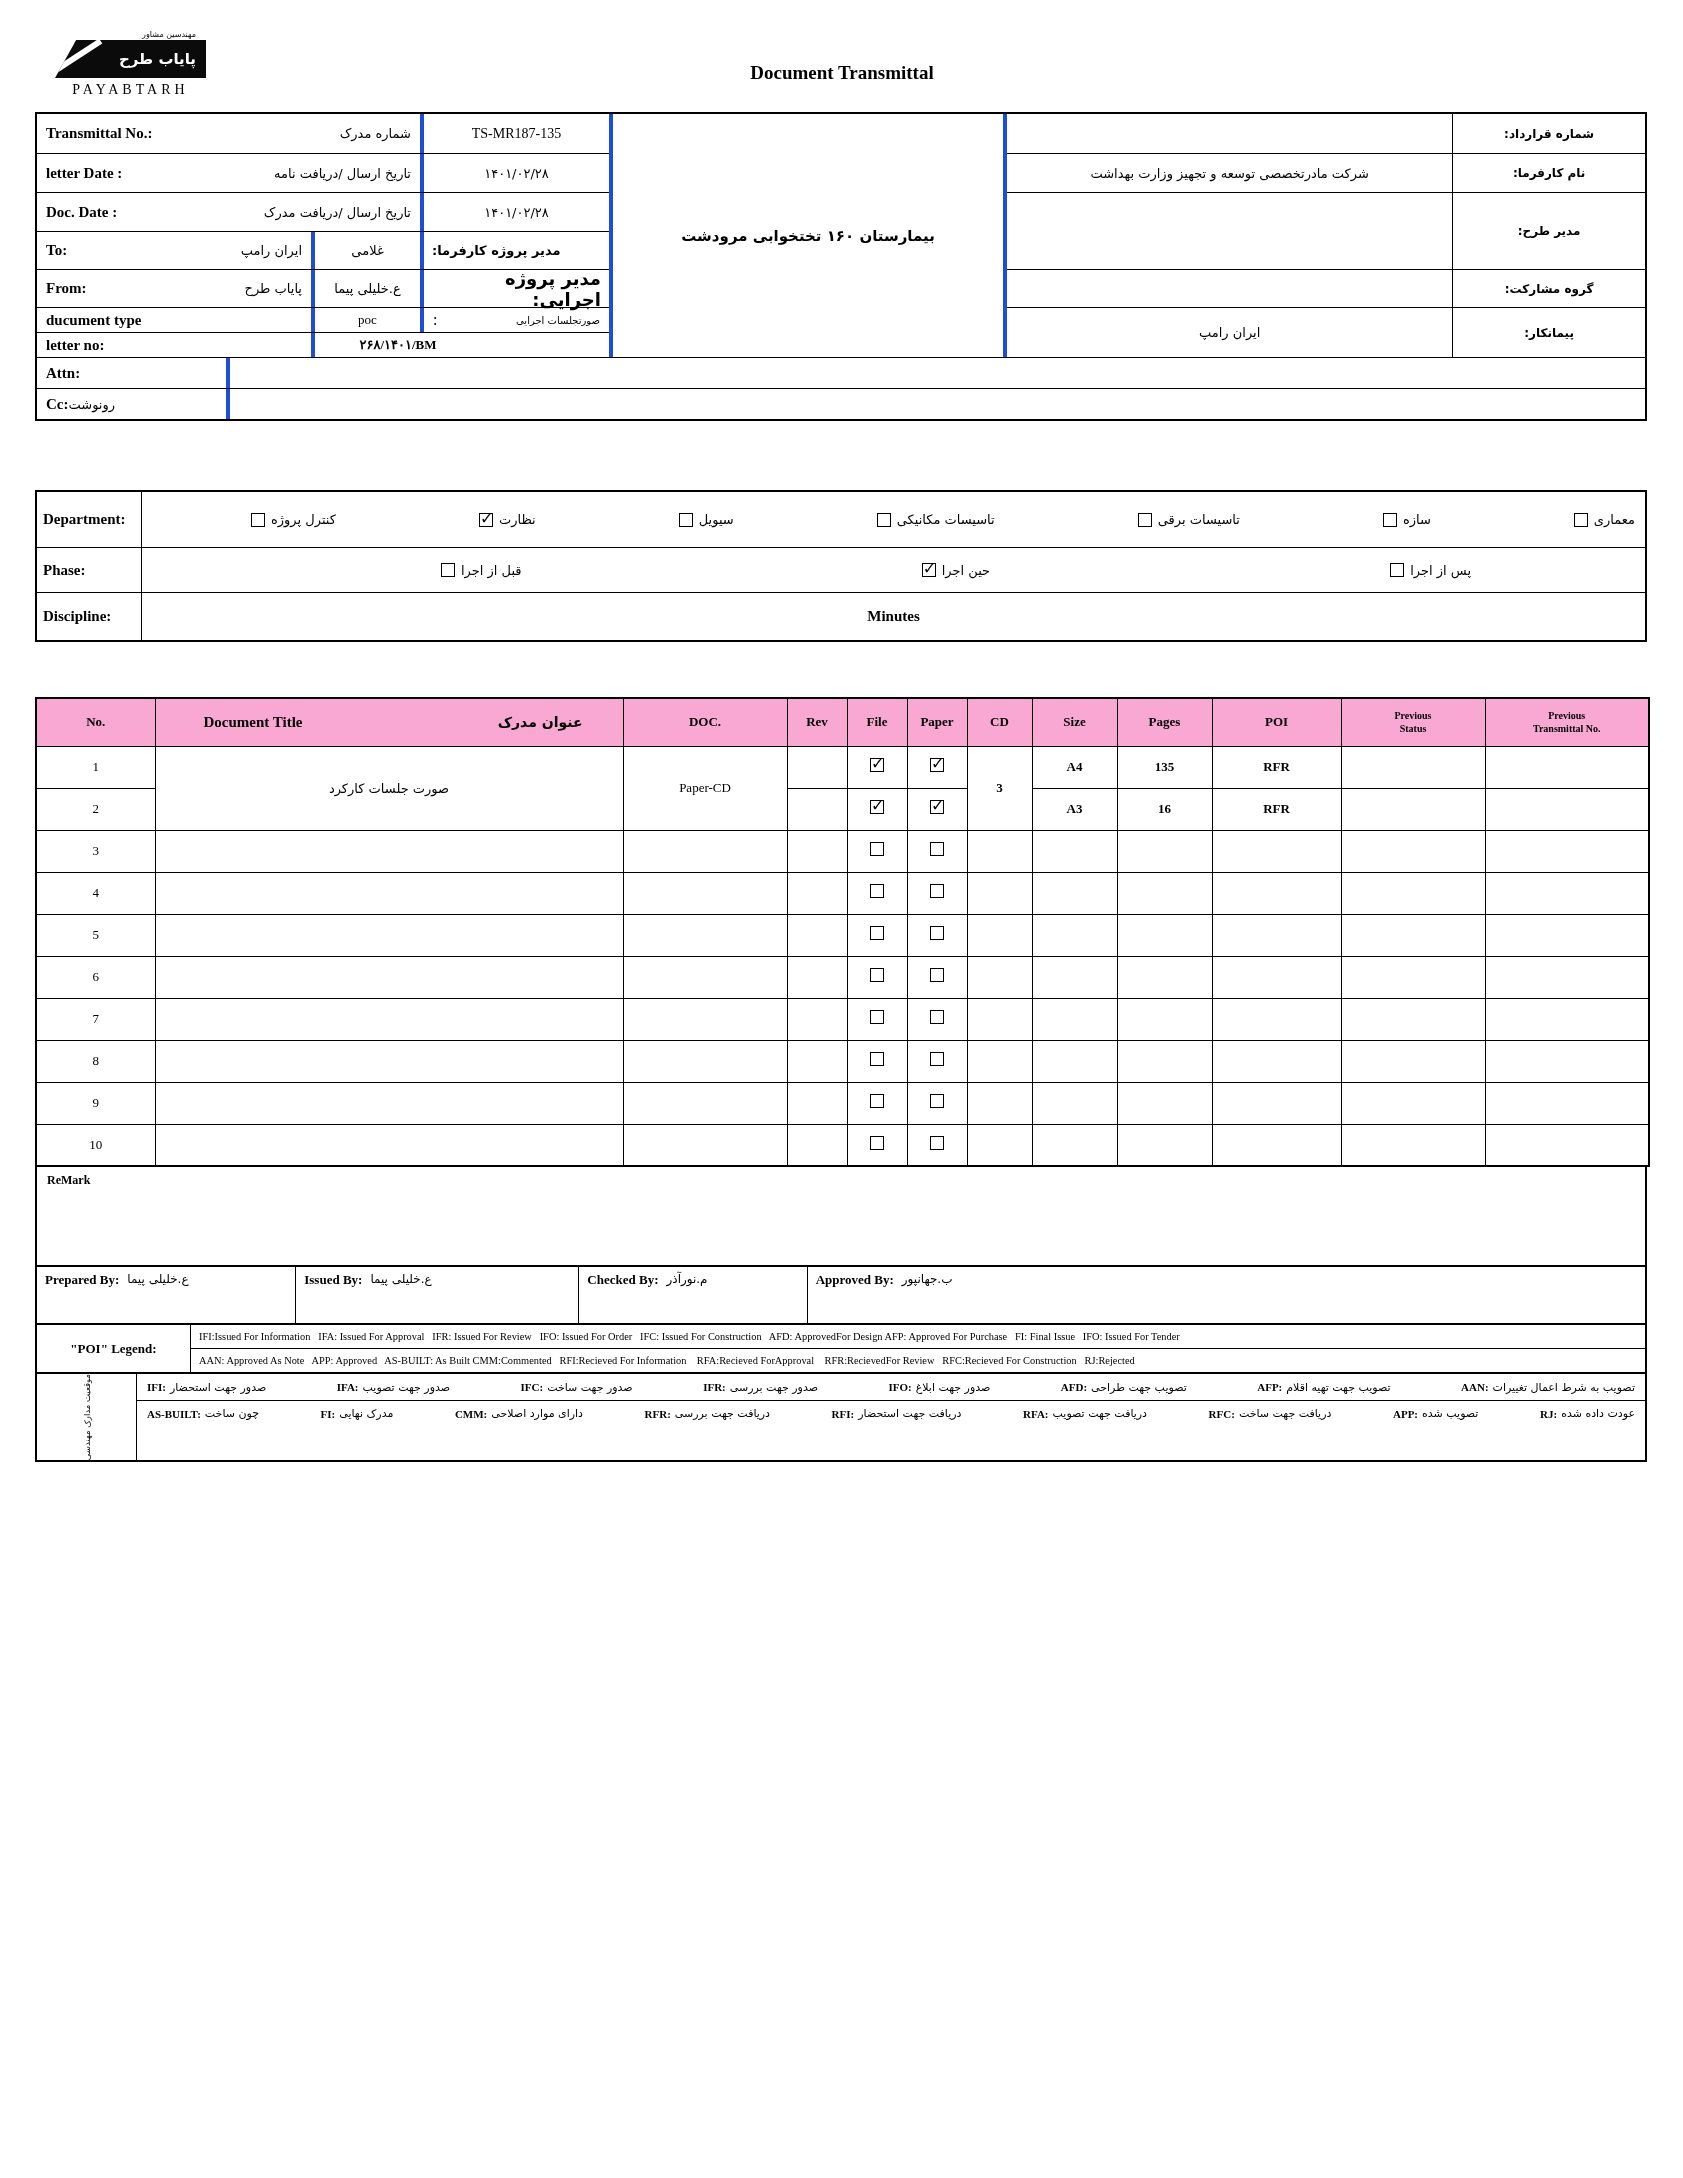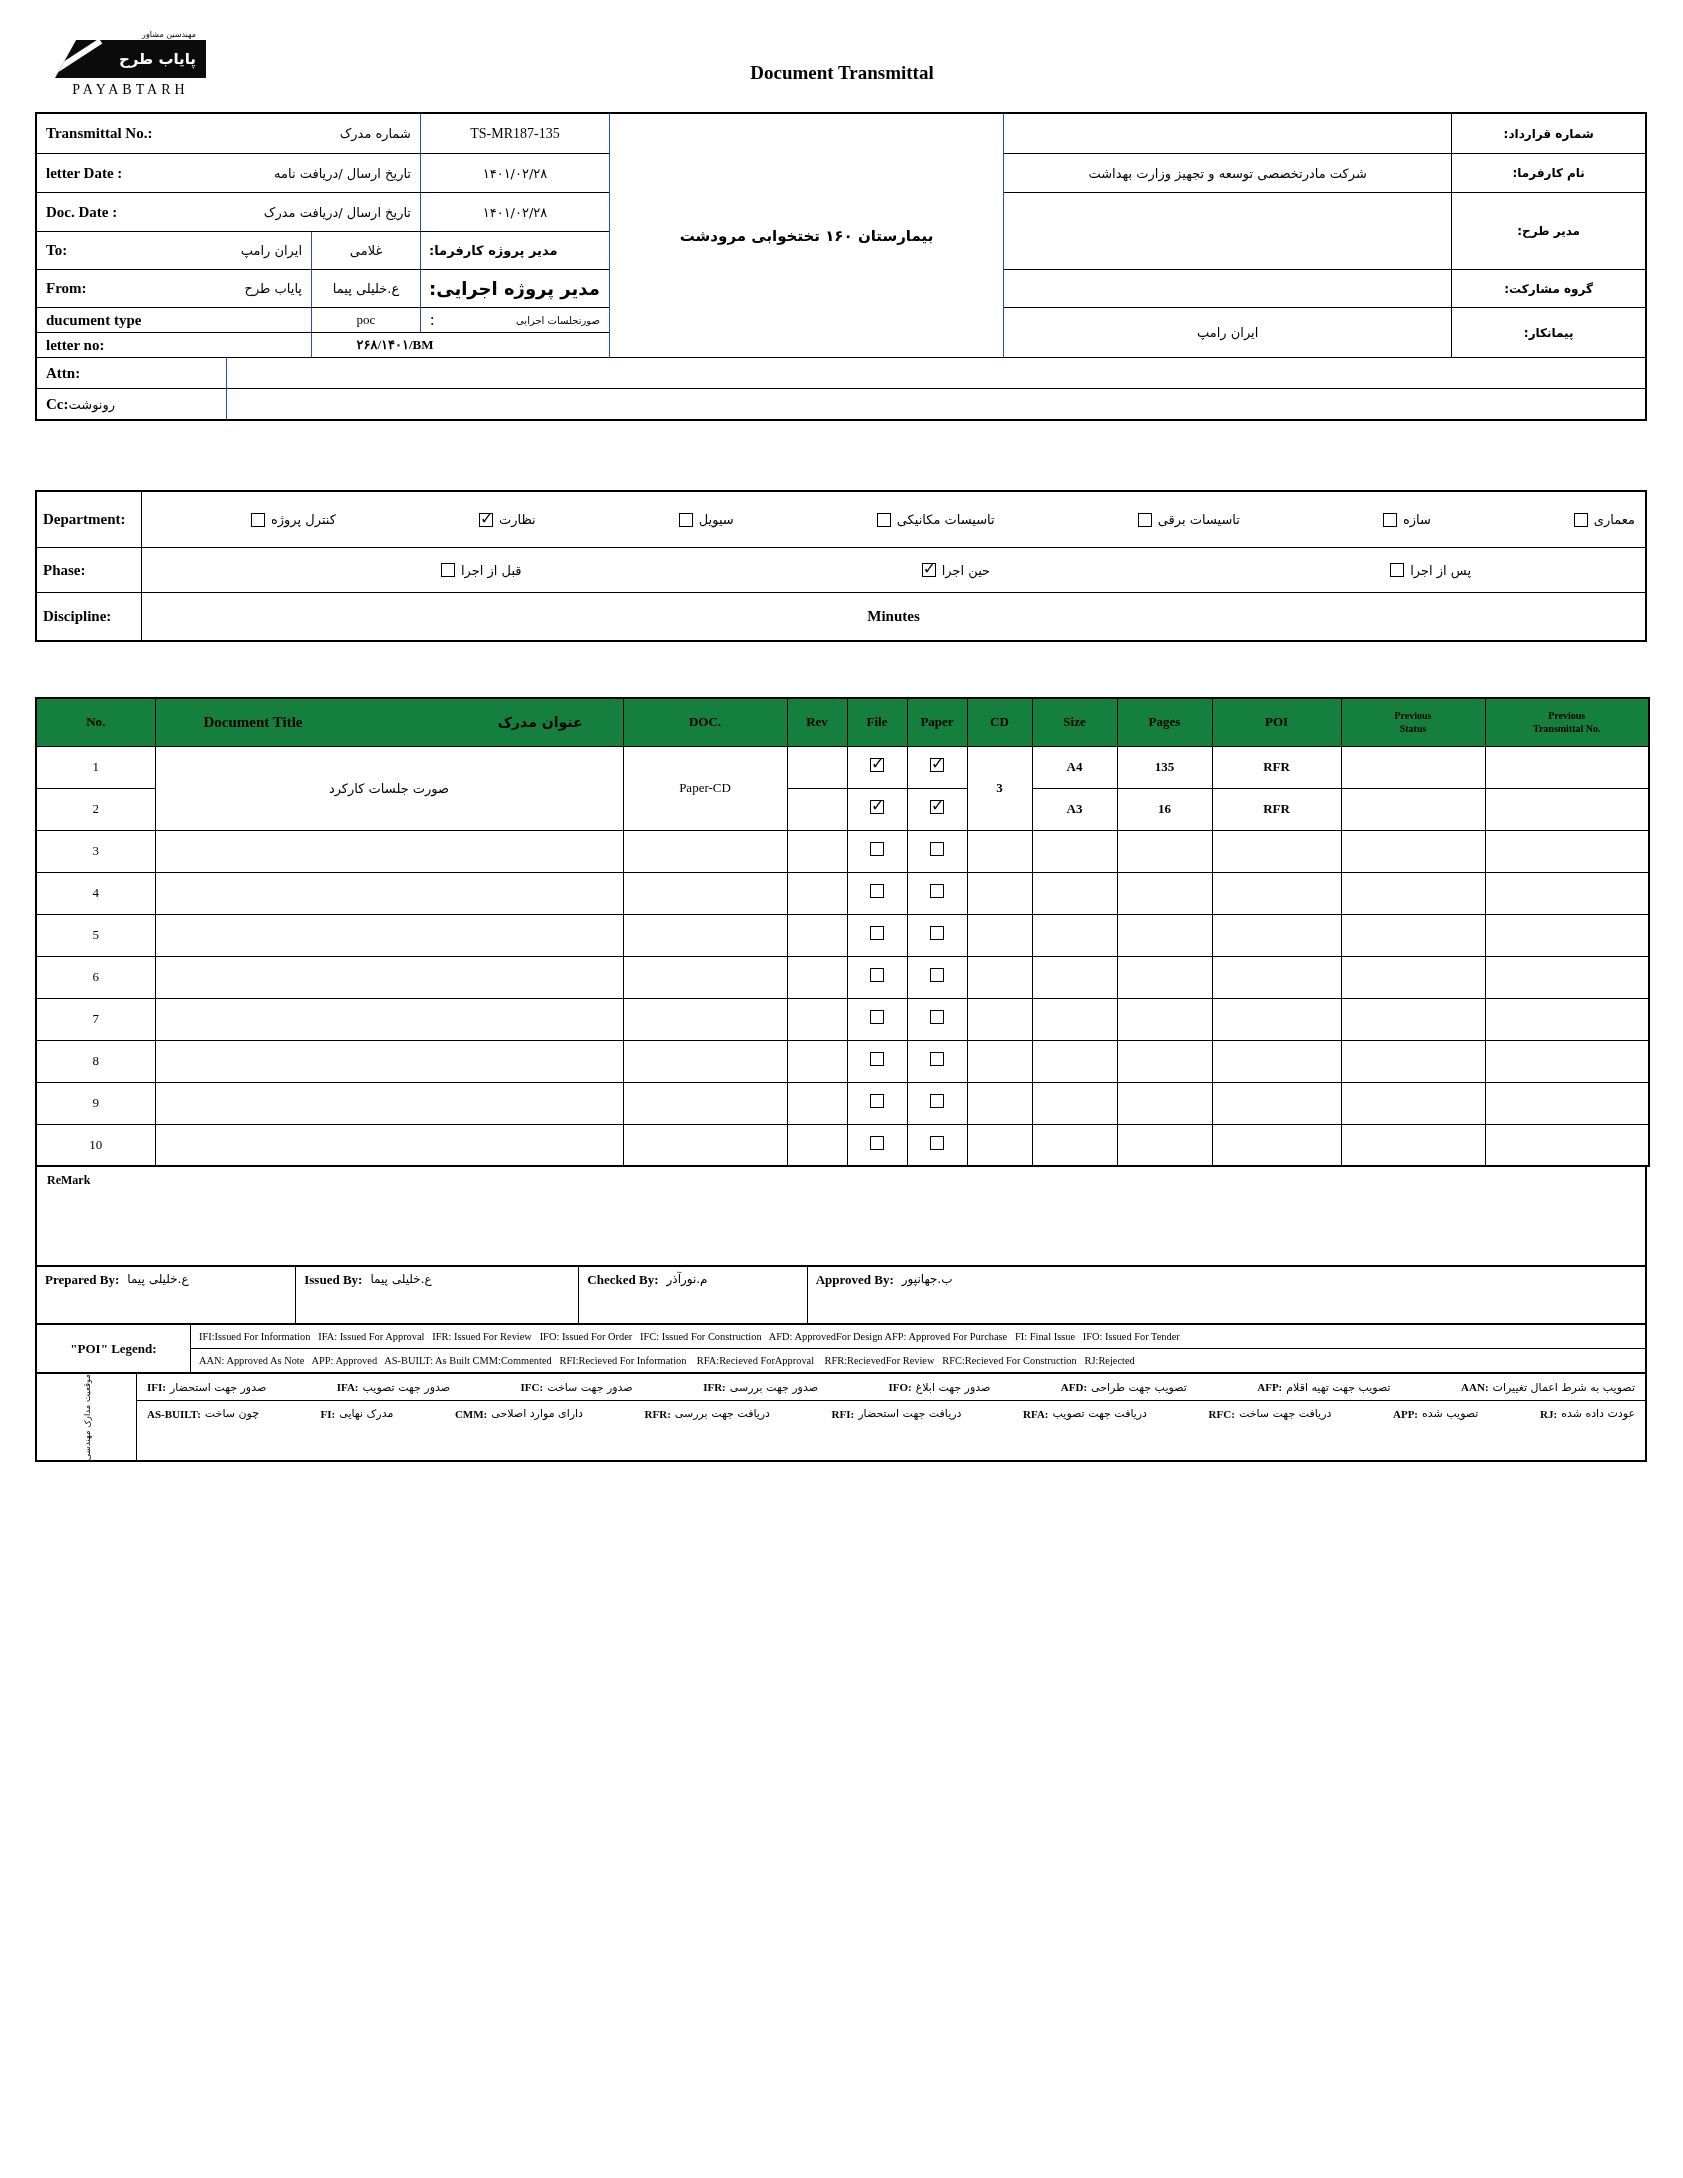--- a/index.html
+++ b/index.html
@@ -4,21 +4,21 @@
 <style>
 *{margin:0;padding:0;box-sizing:border-box}
 html,body{background:#fff}
 body{width:1684px;height:2178px;position:relative;overflow:hidden;color:#000;
      font-family:"Liberation Serif","DejaVu Serif",serif}
 .fa{font-family:"DejaVu Sans","Liberation Sans",sans-serif}
 
 
 .tbl{border:2px solid #000;background:#fff}
 .row{display:flex}
-.cell{border-left:1px solid #1d4ed8;display:flex;align-items:center}
+.cell{border-left:4px solid #1d4ed8;display:flex;align-items:center}
 .row>.cell:first-child{border-left:none}
 .bt{border-top:1px solid #000}
 .lab{justify-content:space-between;padding:0 9px}
 .cen{justify-content:center}
 .en{font-weight:bold;font-size:15px;white-space:nowrap}
 .fa13{font-size:13px}
 .small{font-size:10px}
 .bold13{font-weight:bold;font-size:13px}
 
 
@@ -58,21 +58,21 @@
 .phase-pad{padding-left:299px;padding-right:174px}
 .chk{width:14px;height:14px;border:1px solid #000;display:inline-block;position:relative;background:#fff;flex:none}
 .chk.checked::after{content:"✓";position:absolute;left:0;top:-5px;font-size:16px;font-weight:bold;
                     font-family:"DejaVu Sans","Liberation Sans",sans-serif}
 .chk-item{display:inline-flex;align-items:center;gap:6px;font-size:13px}
 
 
 .mainblk{position:absolute;left:35px;top:697px;width:1612px}
 .doctbl{border-collapse:collapse;width:1612px;table-layout:fixed;border:2px solid #000}
 .doctbl th,.doctbl td{border:1px solid #000;text-align:center;vertical-align:middle;overflow:hidden}
-.doctbl thead tr{height:48px;background:#15803d}
+.doctbl thead tr{height:48px;background:#f9a8d4}
 .doctbl th{font-size:13px;font-weight:bold}
 .doctbl tbody tr{height:42px}
 .doctbl td{font-size:13px}
 .smallth div{font-size:10px;font-weight:bold;line-height:13px}
 .title-inner{display:flex;justify-content:space-between;align-items:center;padding:0 40px 0 48px}
 .title-inner .t-en{font-size:15px;font-weight:bold}
 .title-inner .t-fa{font-size:14px;font-weight:bold}
 .val-b{font-weight:bold}
 
 .remark{border:2px solid #000;border-top:none;height:100px;padding:6px 10px;font-size:12px;font-weight:bold}

